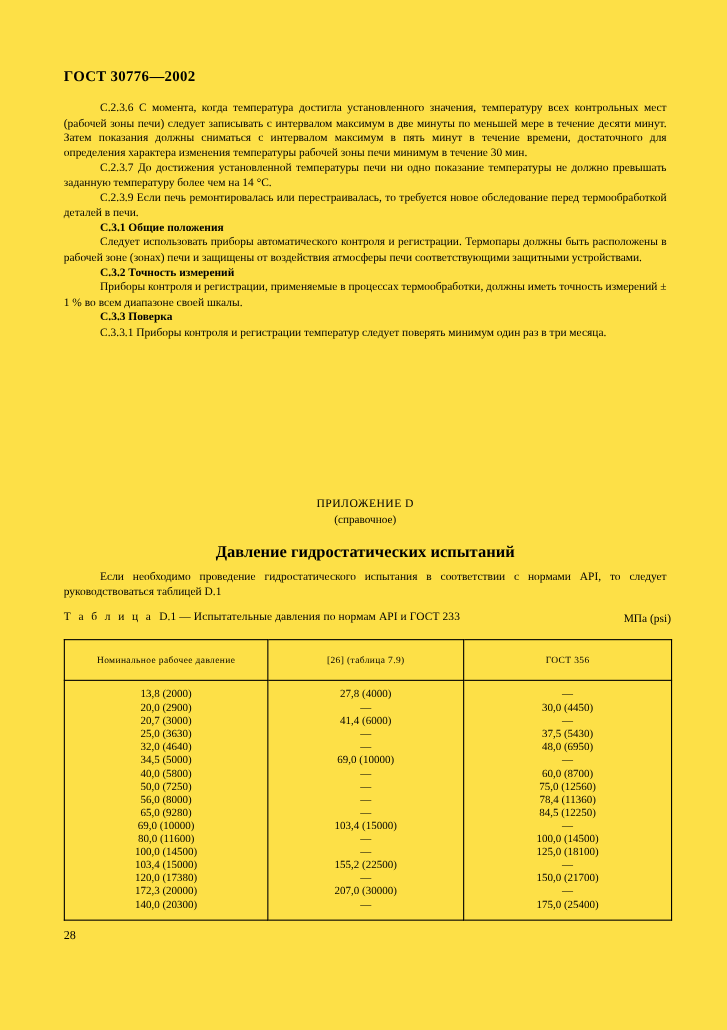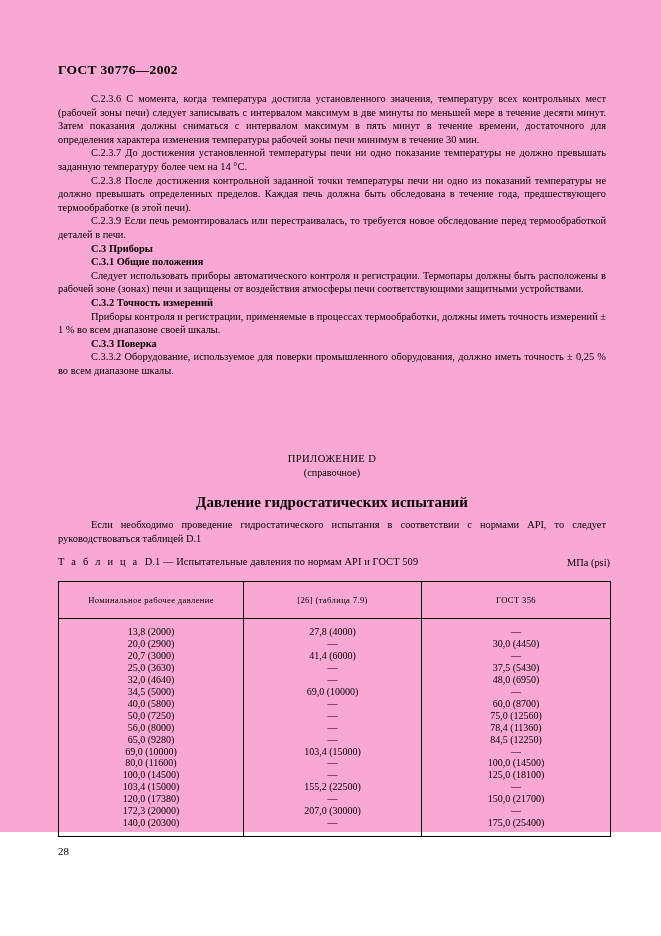--- a/index.html
+++ b/index.html
@@ -12,22 +12,22 @@
     height: 936px;
     position: relative;
     font-family: "Liberation Serif", "DejaVu Serif", serif;
     color: #000000;
     overflow: hidden;
   }
   .page {
     position: absolute;
     left: 0; top: 0;
     width: 661px;
-    height: 832px;
-    background: #f9a8d4;
+    height: 936px;
+    background: #fde047;
   }
   .header-std {
     position: absolute;
     left: 58px;
     top: 62px;
     font-size: 13.5px;
     font-weight: bold;
     letter-spacing: 0.3px;
   }
   .content {
@@ -156,43 +156,41 @@
 </head>
 <body>
 
 <div class="page">
 
   <div class="header-std">ГОСТ 30776—2002</div>
 
   <div class="content">
     <p class="body">C.2.3.6  С момента, когда температура достигла установленного значения, температуру всех контрольных мест (рабочей зоны печи) следует записывать с интервалом максимум в две минуты по меньшей мере в течение десяти минут. Затем показания должны сниматься с интервалом максимум в пять минут в течение времени, достаточного для определения характера изменения температуры рабочей зоны печи минимум в течение 30 мин.</p>
     <p class="body">C.2.3.7  До достижения установленной температуры печи ни одно показание температуры не должно превышать заданную температуру более чем на 14 °С.</p>
-    <p class="body">C.2.3.8  После достижения контрольной заданной точки температуры печи ни одно из показаний температуры не должно превышать определенных пределов. Каждая печь должна быть обследована в течение года, предшествующего термообработке (в этой печи).</p>
     <p class="body">C.2.3.9  Если печь ремонтировалась или перестраивалась, то требуется новое обследование перед термообработкой деталей в печи.</p>
-    <p class="sub">С.3  Приборы</p>
     <p class="sub">С.3.1  Общие положения</p>
     <p class="body">Следует использовать приборы автоматического контроля и регистрации. Термопары должны быть расположены в рабочей зоне (зонах) печи и защищены от воздействия атмосферы печи соответствующими защитными устройствами.</p>
     <p class="sub">С.3.2  Точность измерений</p>
     <p class="body">Приборы контроля и регистрации, применяемые в процессах термообработки, должны иметь точность измерений ± 1 % во всем диапазоне своей шкалы.</p>
     <p class="sub">С.3.3  Поверка</p>
-    <p class="body">C.3.3.2  Оборудование, используемое для поверки промышленного оборудования, должно иметь точность ± 0,25 % во всем диапазоне шкалы.</p>
+    <p class="body">C.3.3.1  Приборы контроля и регистрации температур следует поверять минимум один раз в три месяца.</p>
   </div>
 
   <div class="appendix-wrap">
     <div class="app-title">ПРИЛОЖЕНИЕ D</div>
     <div class="app-sub">(справочное)</div>
     <div class="app-name">Давление гидростатических испытаний</div>
   </div>
 
   <div class="intro">
     <p class="body">Если необходимо проведение гидростатического испытания в соответствии с нормами API, то следует руководствоваться таблицей D.1</p>
   </div>
 
   <div class="tablecaption">
-    <span class="sp-caption">Т а б л и ц а</span><span>&nbsp; </span><span>D.1 — Испытательные давления по нормам API и ГОСТ 509</span>
+    <span class="sp-caption">Т а б л и ц а</span><span>&nbsp; </span><span>D.1 — Испытательные давления по нормам API и ГОСТ 233</span>
   </div>
 
   <div class="units">МПа (psi)</div>
 
   <table class="datatable">
     <colgroup>
       <col style="width:185px">
       <col style="width:178px">
       <col style="width:189px">
     </colgroup>

